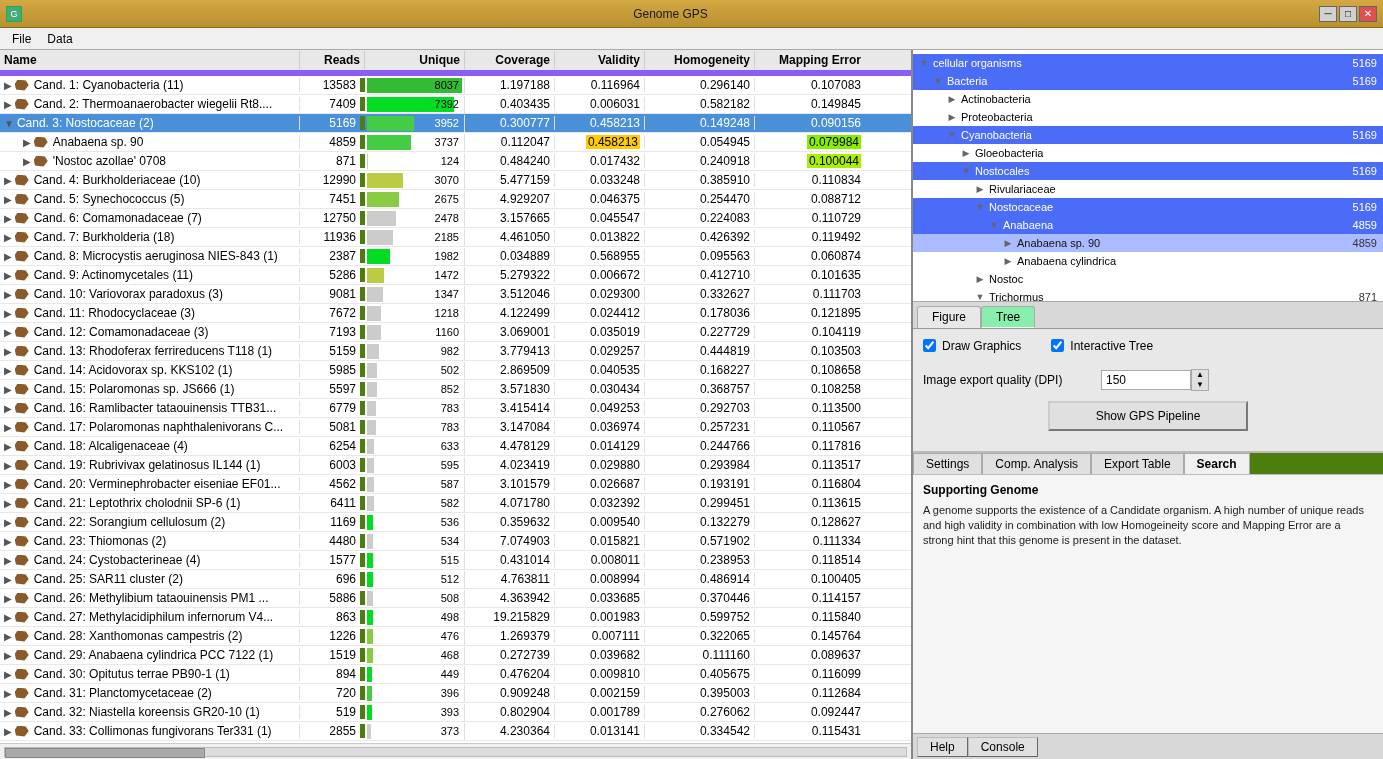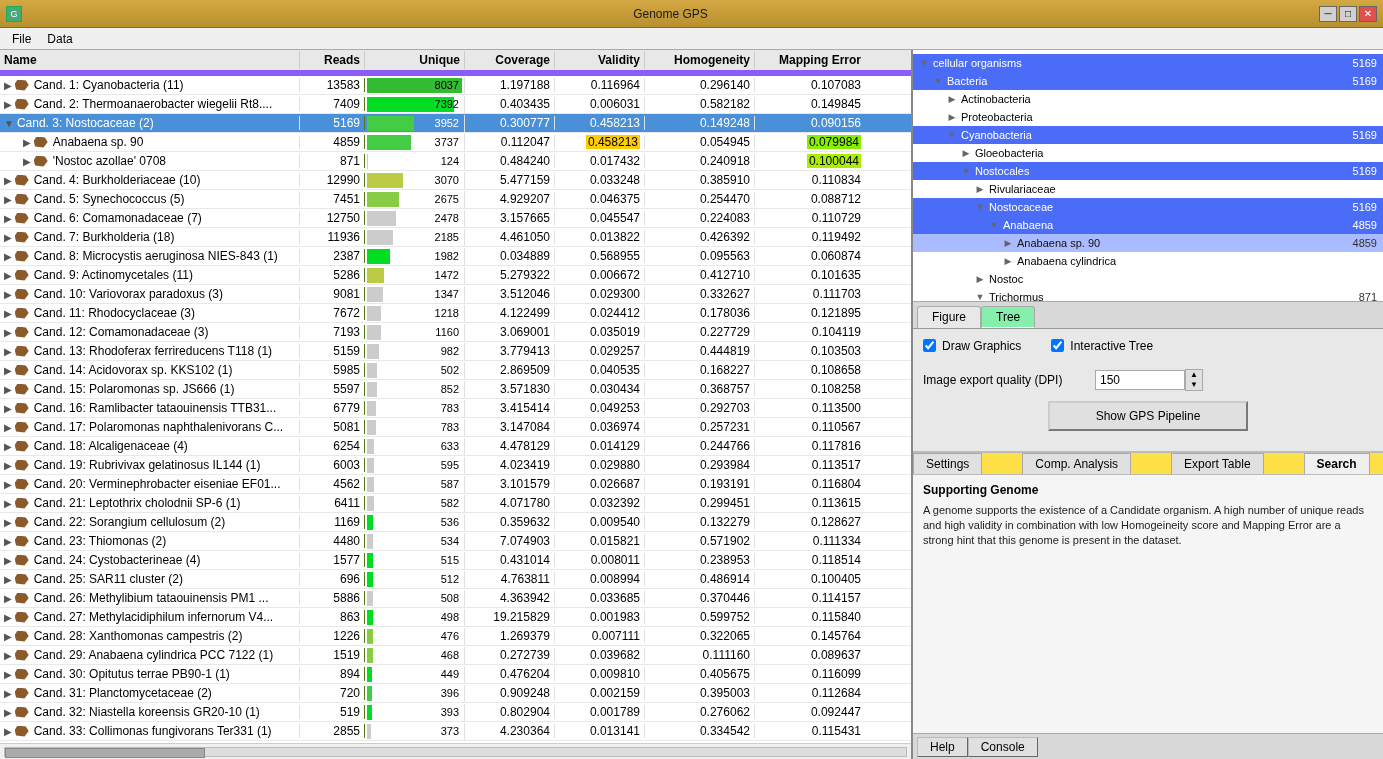--- a/index.html
+++ b/index.html
@@ -71,21 +71,21 @@
       flex: 1;
     }
     .table-row {
       display: flex;
       align-items: center;
       height: 19px;
       border-bottom: 1px solid #e8e8e8;
     }
     .table-row.selected { background: #4a90d9 !important; color: white; }
     .row-name { width: 300px; padding: 0 4px; border-right: 1px solid #e0e0e0; display: flex; align-items: center; gap: 3px; overflow: hidden; white-space: nowrap; }
-    .row-reads { width: 65px; padding: 0 4px; border-right: 1px solid #4d7c0f; text-align: right; }
+    .row-reads { width: 65px; padding: 0 4px; border-right: 5px solid #4d7c0f; text-align: right; }
     .row-unique { width: 100px; padding: 0 2px; border-right: 1px solid #e0e0e0; }
     .row-coverage { width: 90px; padding: 0 4px; border-right: 1px solid #e0e0e0; text-align: right; }
     .row-validity { width: 90px; padding: 0 4px; border-right: 1px solid #e0e0e0; text-align: right; }
     .row-homogeneity { width: 110px; padding: 0 4px; border-right: 1px solid #e0e0e0; text-align: right; }
     .row-mapping-error { width: 110px; padding: 0 4px; text-align: right; }
     
     .unique-bar-cell { position: relative; width: 100%; height: 17px; display: flex; align-items: center; justify-content: flex-end; }
     .unique-bar { position: absolute; left: 0; top: 1px; height: 15px; background: #00cc44; }
     .unique-text { position: relative; z-index: 1; padding: 0 3px; font-size: 11px; white-space: nowrap; }
     
@@ -155,21 +155,21 @@
     
     #controls-area {
       padding: 10px;
       background: #e8e8e8;
       border-bottom: 1px solid #bbb;
     }
     .checkbox-row { display: flex; align-items: center; gap: 6px; margin-bottom: 8px; }
     .checkbox-label { font-size: 12px; }
     .checkbox-row-double { display: flex; gap: 30px; }
     
-    .dpi-row { display: flex; align-items: center; gap: 12px; margin-top: 8px; }
+    .dpi-row { display: flex; align-items: center; gap: 18px; margin-top: 8px; }
     .dpi-label { font-size: 12px; min-width: 160px; }
     .dpi-select {
       border: 1px solid #aaa;
       background: white;
       padding: 2px 4px;
       width: 90px;
       display: flex;
       align-items: center;
       justify-content: space-between;
     }
@@ -184,24 +184,23 @@
       background: #e0e0e0;
       border: 2px outset #ccc;
       text-align: center;
       cursor: pointer;
       font-size: 12px;
     }
     
     
     #bottom-tabs {
       display: flex;
-      background: #fde047;
+      background: #4d7c0f;
       border-top: 1px solid #bbb;
       border-bottom: 1px solid #bbb;
-      gap: 40px;
     }
     .bottom-tab {
       padding: 3px 12px;
       border: 1px solid #aaa;
       background: #e0e0e0;
       cursor: pointer;
       font-size: 12px;
       border-bottom: none;
     }
     .bottom-tab.active { background: #f0f0f0; font-weight: bold; }

